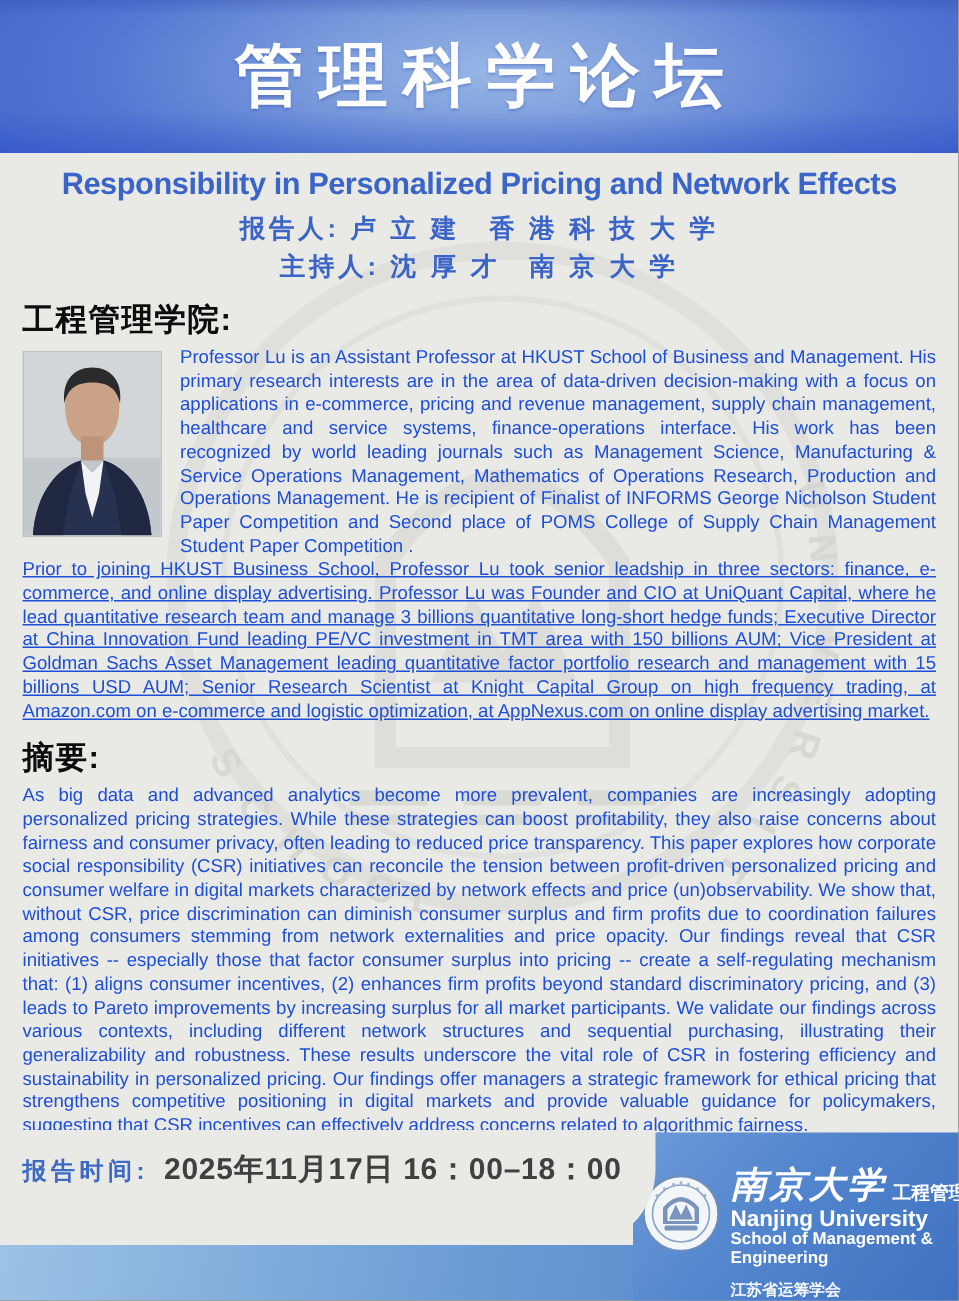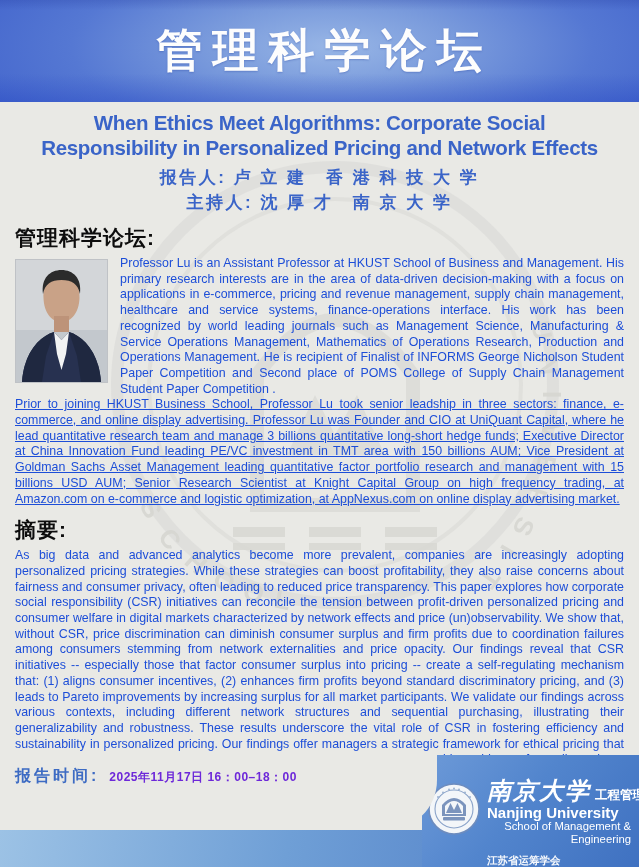--- a/index.html
+++ b/index.html
@@ -80,34 +80,34 @@
   }
   .emblem{ flex:0 0 auto; margin-top:4px; }
   .logo-text{ color:#fff; min-width:0; }
   .logo-line1{ display:flex; align-items:flex-end; gap:4px; }
   .univ-cn{
     font-family:"Liberation Serif", serif; font-style:italic; font-weight:700;
     font-size:24px; line-height:24px; letter-spacing:2px; white-space:nowrap;
   }
   .school-cn{ font-size:12.5px; font-weight:700; line-height:16px; white-space:nowrap; }
   .univ-en{ font-size:15px; font-weight:700; line-height:15px; margin-top:2px; }
-  .school-en{ font-size:11.3px; font-weight:400; line-height:13px;text-align:right; }
+  .school-en{ font-size:11.3px; font-weight:700; line-height:13px; }
   .assoc{ margin-top:7px; font-size:10.5px; font-weight:700; line-height:14px; color:rgba(255,255,255,.95); }
 
   .schedule-panel{
     position:absolute; left:0; bottom:37px; width:437px; height:77px; z-index:4;
     background:#e9e9e5; border-bottom-right-radius:50px;
     padding:13px 0 0 15px;
   }
   .schedule-row{ display:flex; align-items:baseline; margin-bottom:9px; }
   .schedule-label{
     color:#3d6bc3; font-weight:700; font-size:16px; letter-spacing:3px; white-space:nowrap;
   }
   .schedule-value{
-    color:#6d28d9; font-weight:700; font-size:12px; margin-left:10px; letter-spacing:.5px; white-space:nowrap;
+    color:#404040; font-weight:700; font-size:20px; margin-left:10px; letter-spacing:.5px; white-space:nowrap;
   }
 </style>
 </head>
 <body>
 
 <div class="poster">
 
   <svg class="watermark" width="639" height="760" viewBox="0 0 639 760" aria-hidden="true">
     <g transform="translate(335,385)" fill="none" stroke="#dddddA">
       <circle r="218" stroke-width="12" opacity="0.85"></circle>
@@ -142,28 +142,27 @@
     </g>
   </svg>
 
   <header class="banner">
     <h1>管理科学论坛</h1>
   </header>
 
   <div class="content">
 
     <div class="talk-title">
-      <div>When Ethics Meet Algorithms: Corporate Social</div>
       <div>Responsibility in Personalized Pricing and Network Effects</div>
     </div>
 
     <div class="person-line first">报告人: 卢 立 建　香 港 科 技 大 学</div>
     <div class="person-line">主持人: 沈 厚 才　南 京 大 学</div>
 
-    <h2 class="section-heading">管理科学论坛:</h2>
+    <h2 class="section-heading">工程管理学院:</h2>
     <div class="bio-text clearfix">
       <div class="photo">
         <svg width="91" height="122" viewBox="0 0 91 122">
           <rect width="91" height="122" fill="#d3d6d9"></rect>
           <rect y="70" width="91" height="52" fill="#c3c8cd"></rect>
           <path d="M 45.5,14 C 33,14 27,25 27.5,38 C 28,52 35,62 45.5,62 C 56,62 63,52 63.5,38 C 64,25 58,14 45.5,14 Z" fill="#c9a287"></path>
           <path d="M 27,34 C 25,18 34,10 45.5,10 C 57,10 66,18 64,34 C 62,24 56,20 45.5,20 C 35,20 29,24 27,34 Z" fill="#2b2b2b"></path>
           <rect x="38" y="56" width="15" height="16" fill="#bd9379"></rect>
           <path d="M 6,122 C 8,92 24,76 38,72 L 45.5,80 L 53,72 C 67,76 83,92 85,122 Z" fill="#273150"></path>
           <path d="M 38,72 L 45.5,80 L 53,72 L 50,94 L 45.5,110 L 41,94 Z" fill="#f2f3f4"></path>

